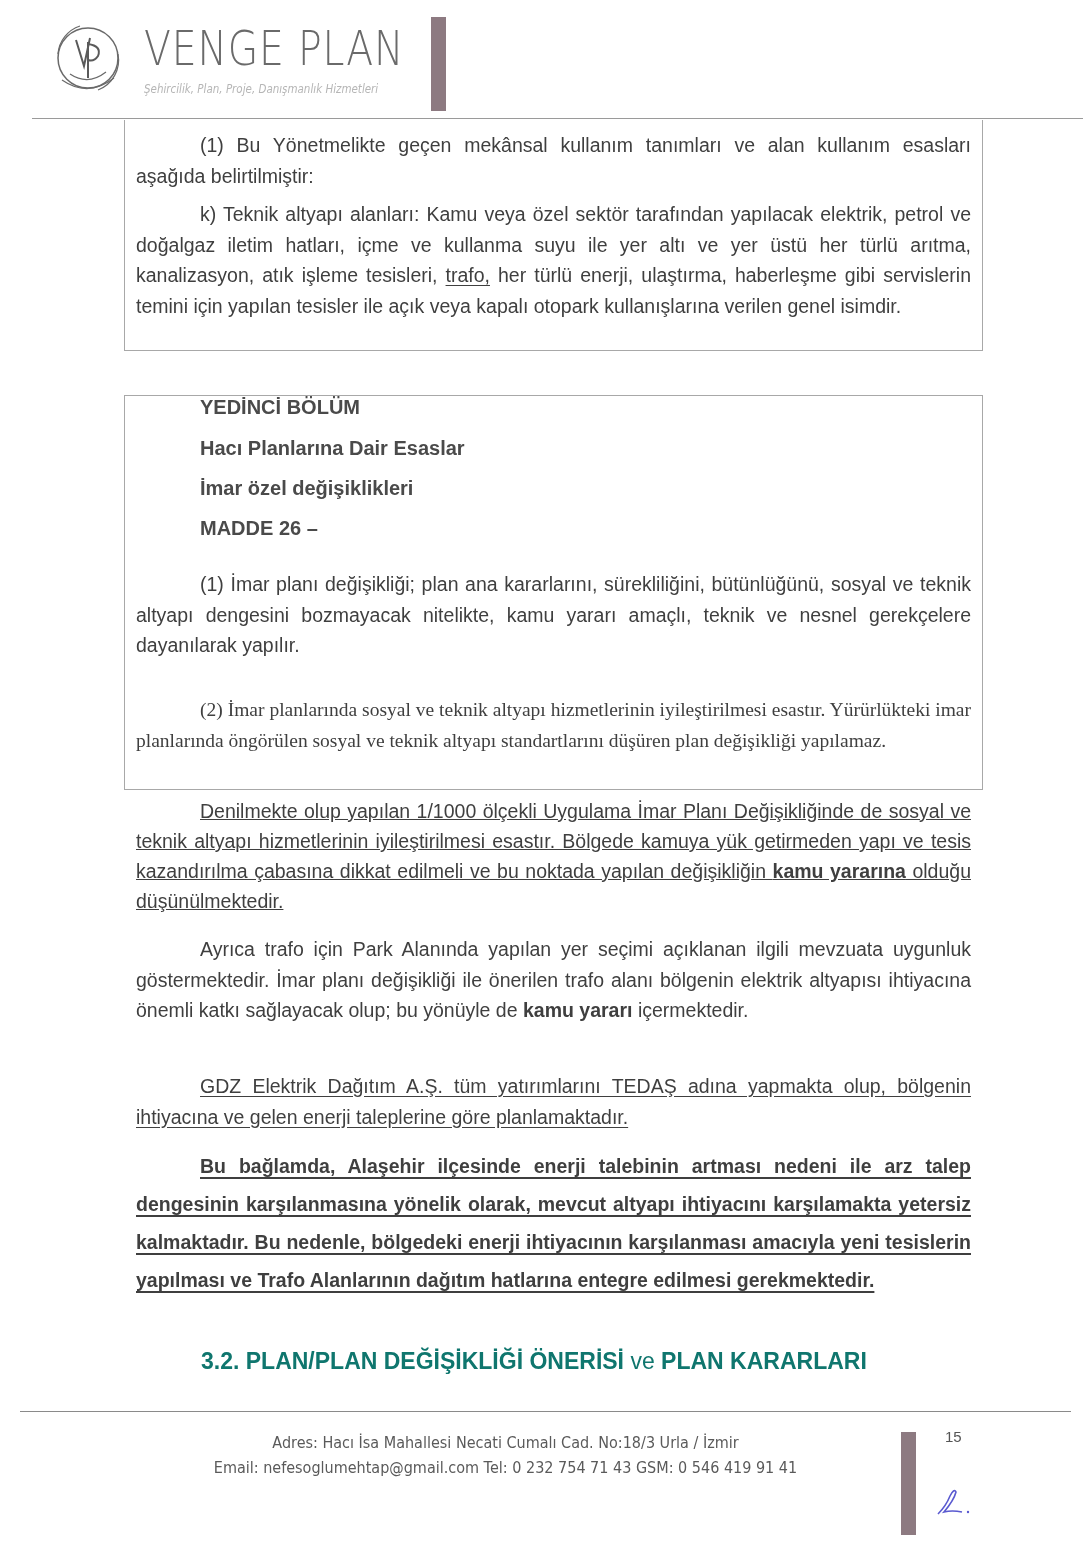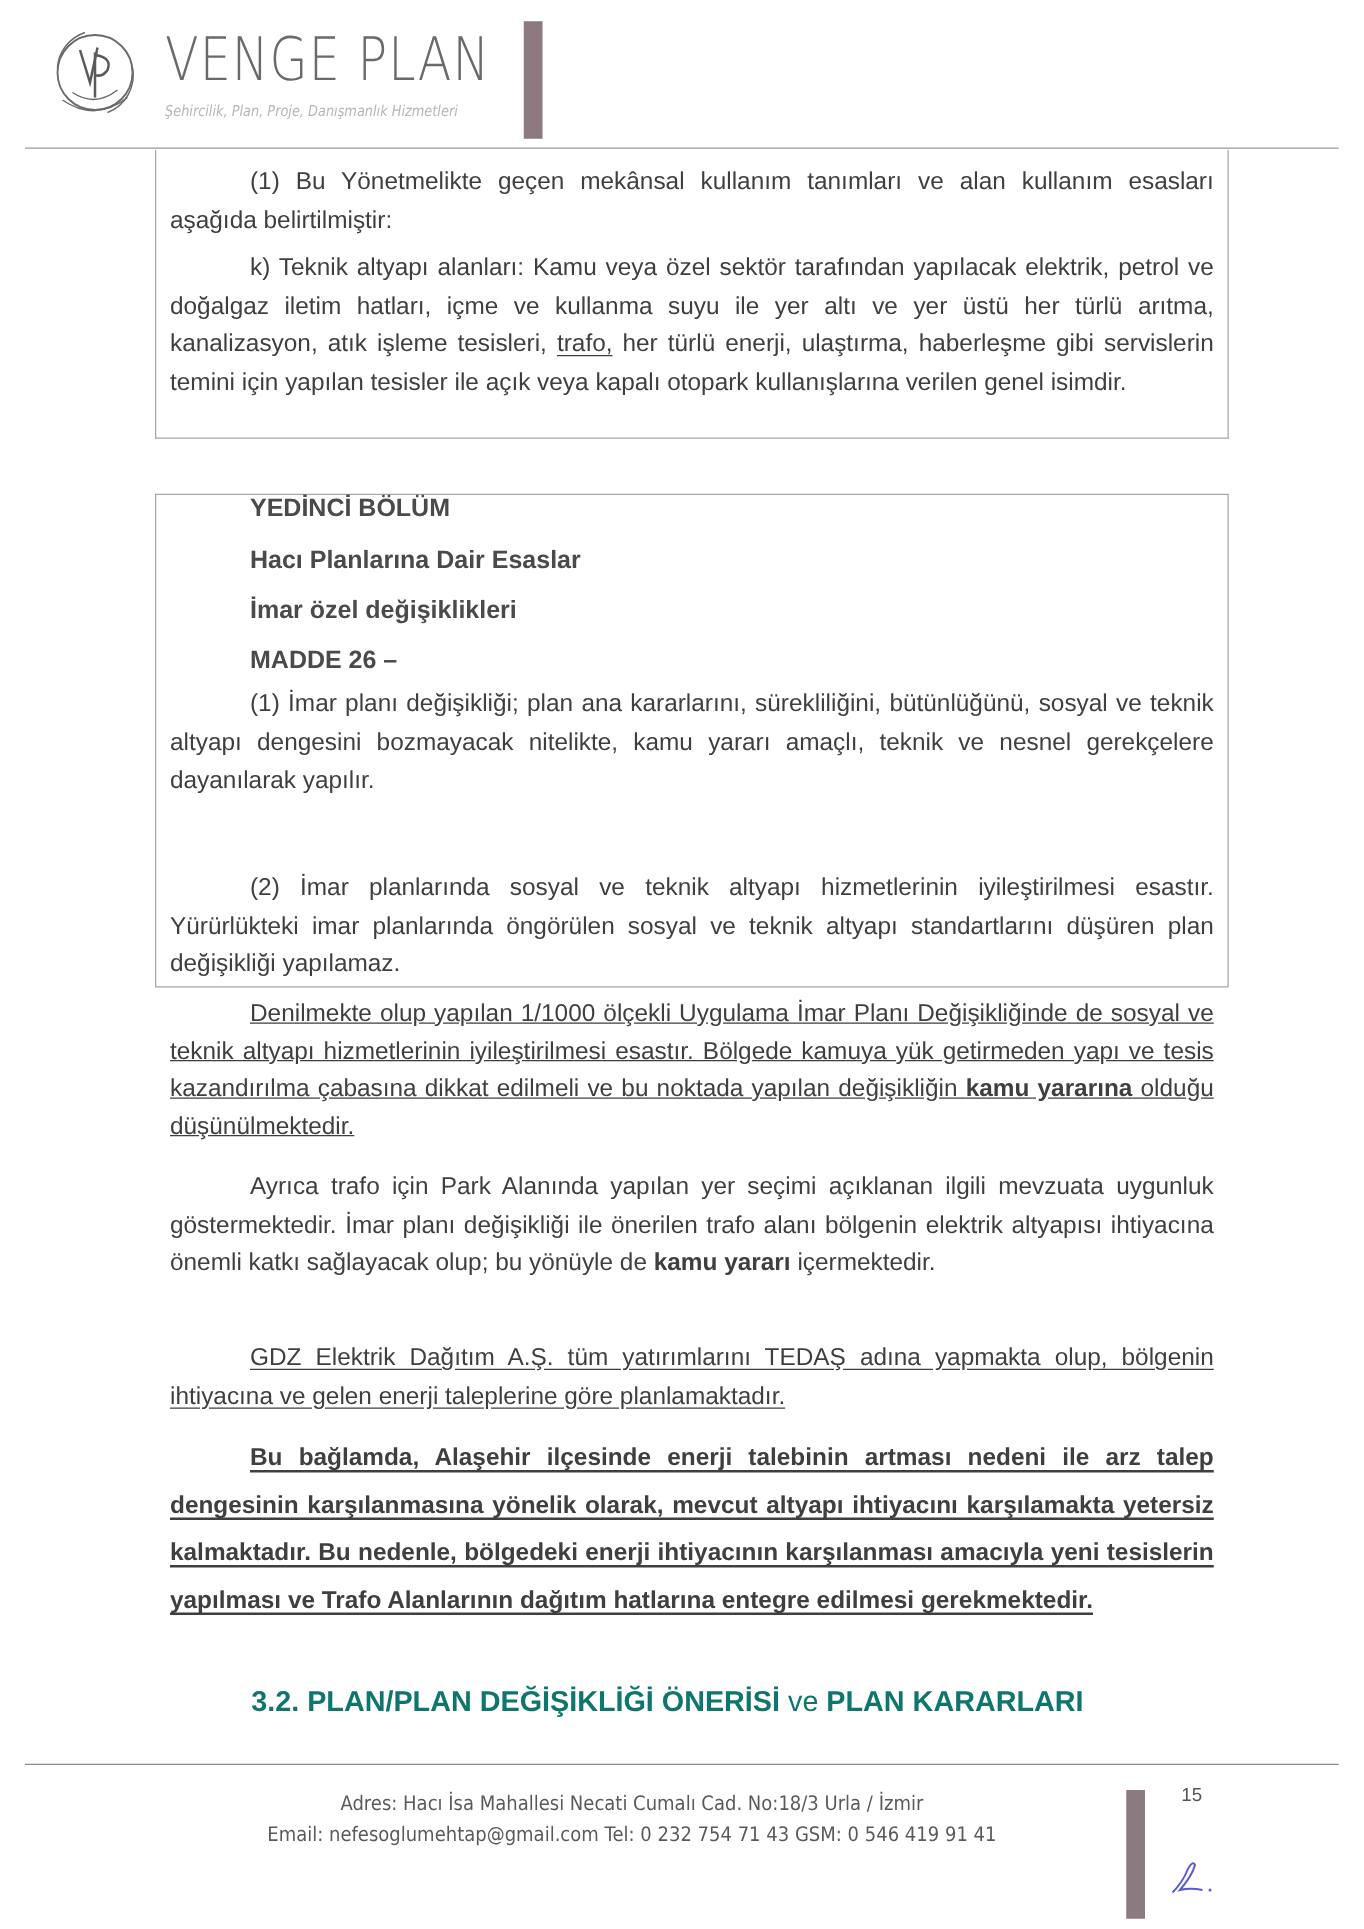--- a/index.html
+++ b/index.html
@@ -1,20 +1,20 @@
 <!DOCTYPE html>
 <html><head>
   <meta charset="utf-8">
   <style>
     html, body { margin: 0; padding: 0; background: #ffffff; }
     body {
       width: 1091px; height: 1543px; position: relative; overflow: hidden;
       font-family: "Liberation Sans", sans-serif; color: #3a3a3a;
     }
-    .header { position: absolute; left: 0; top: 0; width: 927px; height: 120px; }
+    .header { position: absolute; left: 12px; top: 0; width: 927px; height: 120px; }
     .logo-mark { position: absolute; left: 36px; top: 20px; width: 80px; height: 80px; }
     .brand-title {
       position: absolute; left: 132px; top: 20px; font-size: 48px; letter-spacing: 1px;
       color: #6a6a6a; font-family: "DejaVu Sans", sans-serif; font-weight: 200; transform: scaleX(0.82); transform-origin: left;
     }
     .brand-sub {
       position: absolute; left: 132px; top: 82px; font-size: 12px; color: #b6b6b6;
       font-family: "DejaVu Sans", sans-serif; font-style: italic; transform: scaleX(0.86); transform-origin: left;
     }
     .header-bar { position: absolute; left: 419px; top: 17px; width: 15px; height: 94px; background: #8d7a81; }
@@ -69,22 +69,22 @@
 
 <div class="box box1"></div>
 <p class="para" style="top:130px;">(1) Bu Yönetmelikte geçen mekânsal kullanım tanımları ve alan kullanım esasları aşağıda belirtilmiştir:</p>
 <p class="para" style="top:199px;"><span>k) Teknik altyapı alanları: Kamu veya özel sektör tarafından yapılacak elektrik, petrol ve doğalgaz iletim hatları, içme ve kullanma suyu ile yer altı ve yer üstü her türlü arıtma, kanalizasyon, atık işleme tesisleri, </span><span class="u">trafo,</span><span> her türlü enerji, ulaştırma, haberleşme gibi servislerin temini için yapılan tesisler ile açık veya kapalı otopark kullanışlarına verilen genel isimdir.</span></p>
 
 <div class="box box2"></div>
 <div class="heading" style="top:396px;">YEDİNCİ BÖLÜM</div>
 <div class="heading" style="top:437px;">Hacı Planlarına Dair Esaslar</div>
 <div class="heading" style="top:477px;">İmar özel değişiklikleri</div>
 <div class="heading" style="top:517px;">MADDE 26 –</div>
-<p class="para" style="top:548px;">(1) İmar planı değişikliği; plan ana kararlarını, sürekliliğini, bütünlüğünü, sosyal ve teknik altyapı dengesini bozmayacak nitelikte, kamu yararı amaçlı, teknik ve nesnel gerekçelere dayanılarak yapılır.</p>
-<p class="para" style="top:695px;">(2) İmar planlarında sosyal ve teknik altyapı hizmetlerinin iyileştirilmesi esastır. Yürürlükteki imar planlarında öngörülen sosyal ve teknik altyapı standartlarını düşüren plan değişikliği yapılamaz.</p>
+<p class="para" style="top:569px;">(1) İmar planı değişikliği; plan ana kararlarını, sürekliliğini, bütünlüğünü, sosyal ve teknik altyapı dengesini bozmayacak nitelikte, kamu yararı amaçlı, teknik ve nesnel gerekçelere dayanılarak yapılır.</p>
+<p class="para" style="top:695px;font-family:Liberation Serif, serif;">(2) İmar planlarında sosyal ve teknik altyapı hizmetlerinin iyileştirilmesi esastır. Yürürlükteki imar planlarında öngörülen sosyal ve teknik altyapı standartlarını düşüren plan değişikliği yapılamaz.</p>
 
 <p class="para tight" style="top:796px;text-decoration:underline;"><span>Denilmekte olup yapılan 1/1000 ölçekli Uygulama İmar Planı Değişikliğinde de sosyal ve teknik altyapı hizmetlerinin iyileştirilmesi esastır. Bölgede kamuya yük getirmeden yapı ve tesis kazandırılma çabasına dikkat edilmeli ve bu noktada yapılan değişikliğin </span><span class="bold">kamu yararına</span><span> olduğu düşünülmektedir.</span></p>
 <p class="para" style="top:934px;"><span>Ayrıca trafo için Park Alanında yapılan yer seçimi açıklanan ilgili mevzuata uygunluk göstermektedir. İmar planı değişikliği ile önerilen trafo alanı bölgenin elektrik altyapısı ihtiyacına önemli katkı sağlayacak olup; bu yönüyle de </span><span class="bold">kamu yararı</span><span> içermektedir.</span></p>
 <p class="para u" style="top:1071px;">GDZ Elektrik Dağıtım A.Ş. tüm yatırımlarını TEDAŞ adına yapmakta olup, bölgenin ihtiyacına ve gelen enerji taleplerine göre planlamaktadır.</p>
 <p class="para bold-u" style="top:1147px; line-height:38px;">Bu bağlamda, Alaşehir ilçesinde enerji talebinin artması nedeni ile arz talep dengesinin karşılanmasına yönelik olarak, mevcut altyapı ihtiyacını karşılamakta yetersiz kalmaktadır. Bu nedenle, bölgedeki enerji ihtiyacının karşılanması amacıyla yeni tesislerin yapılması ve Trafo Alanlarının dağıtım hatlarına entegre edilmesi gerekmektedir.</p>
 
 <div class="section-title"><span>3.2. PLAN/PLAN DEĞİŞİKLİĞİ ÖNERİSİ</span> <span style="font-weight:normal;">ve</span> <span>PLAN KARARLARI</span></div>
 
 <div class="footer-rule"></div>
 <div class="footer-addr" style="top:1433px;">Adres: Hacı İsa Mahallesi Necati Cumalı  Cad. No:18/3  Urla / İzmir</div>

